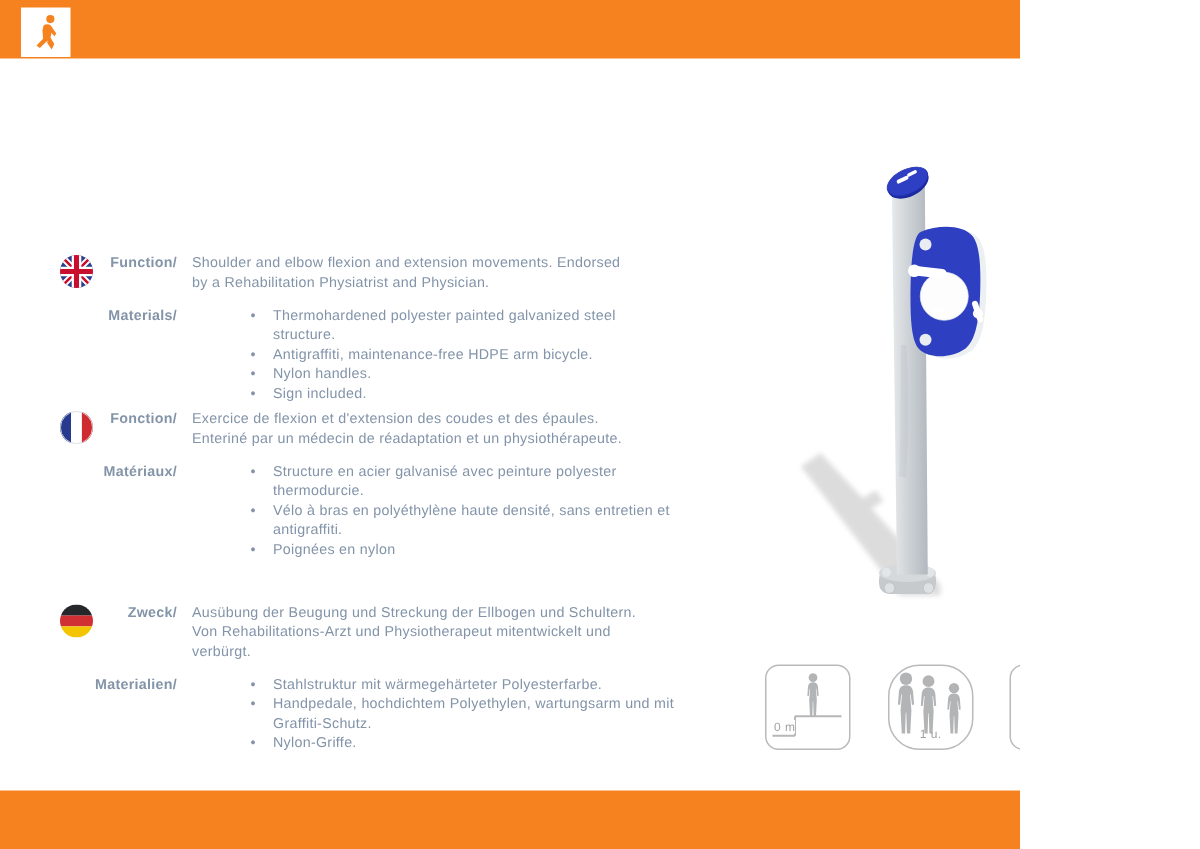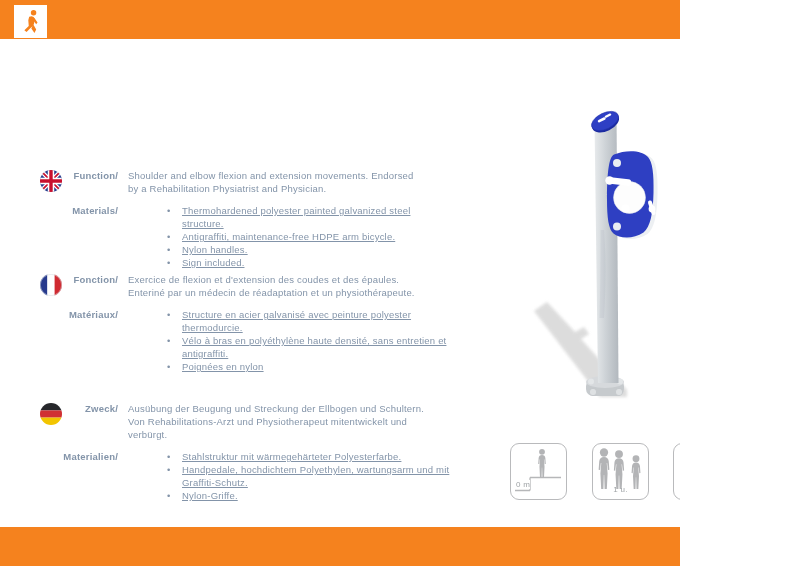--- a/index.html
+++ b/index.html
@@ -15,30 +15,30 @@
   
   .lang{position:absolute;left:0;width:450px;color:#8394A9;font-size:9.5px;line-height:13px;
         letter-spacing:0.2px;}
   .flag{position:absolute;left:40px;top:1px;width:22px;height:22px;display:block;}
   .row{display:flex;}
   .lbl{width:118px;min-width:118px;text-align:right;font-weight:bold;}
   .txt{margin-left:10px;width:300px;}
   .txt .line{white-space:nowrap;}
   .materials{margin-top:9px;gap:48px;}
   ul.bullets{margin:0;padding:0;list-style:none;}
-  ul.bullets li{position:relative;padding-left:16px;text-decoration:underline;}
+  ul.bullets li{position:relative;padding-left:16px;}
   ul.bullets li::before{content:"\2022";position:absolute;left:1px;top:0;}
   
   .equipment{position:absolute;left:500px;top:80px;width:220px;height:330px;}
   
   .picto{position:absolute;top:443px;width:57px;height:57px;border:1.5px solid #b9babc;
          border-radius:9px;box-sizing:border-box;background:#fff;}
   .picto svg{position:absolute;left:0;top:0;}
   .plabel{position:absolute;font-size:8px;color:#9fa3a6;letter-spacing:0.3px;background:#fff;}
-  #picto1{left:510px;} #picto2{left:592px;} #picto3{left:673px;}
+  #picto1{left:510px;} #picto2{left:592px;border-radius:21px;} #picto3{left:673px;}
   #picto1 .plabel{left:5px;top:36px;}
   #picto2 .plabel{left:0;right:0;top:41px;text-align:center;background:transparent;}
   #picto3 .plabel{left:20px;top:41px;background:transparent;}
   
   .redcross{position:absolute;left:705px;top:526px;width:37px;height:37px;border-radius:50%;
             background:#fff;border:3px solid #e1251b;box-sizing:border-box;}
   .redcross .v{position:absolute;left:50%;top:50%;width:8px;height:22px;margin:-11px 0 0 -4px;
                background:#e1251b;border-radius:1px;}
   .redcross .h{position:absolute;left:50%;top:50%;width:22px;height:8px;margin:-4px 0 0 -11px;
                background:#e1251b;border-radius:1px;}

